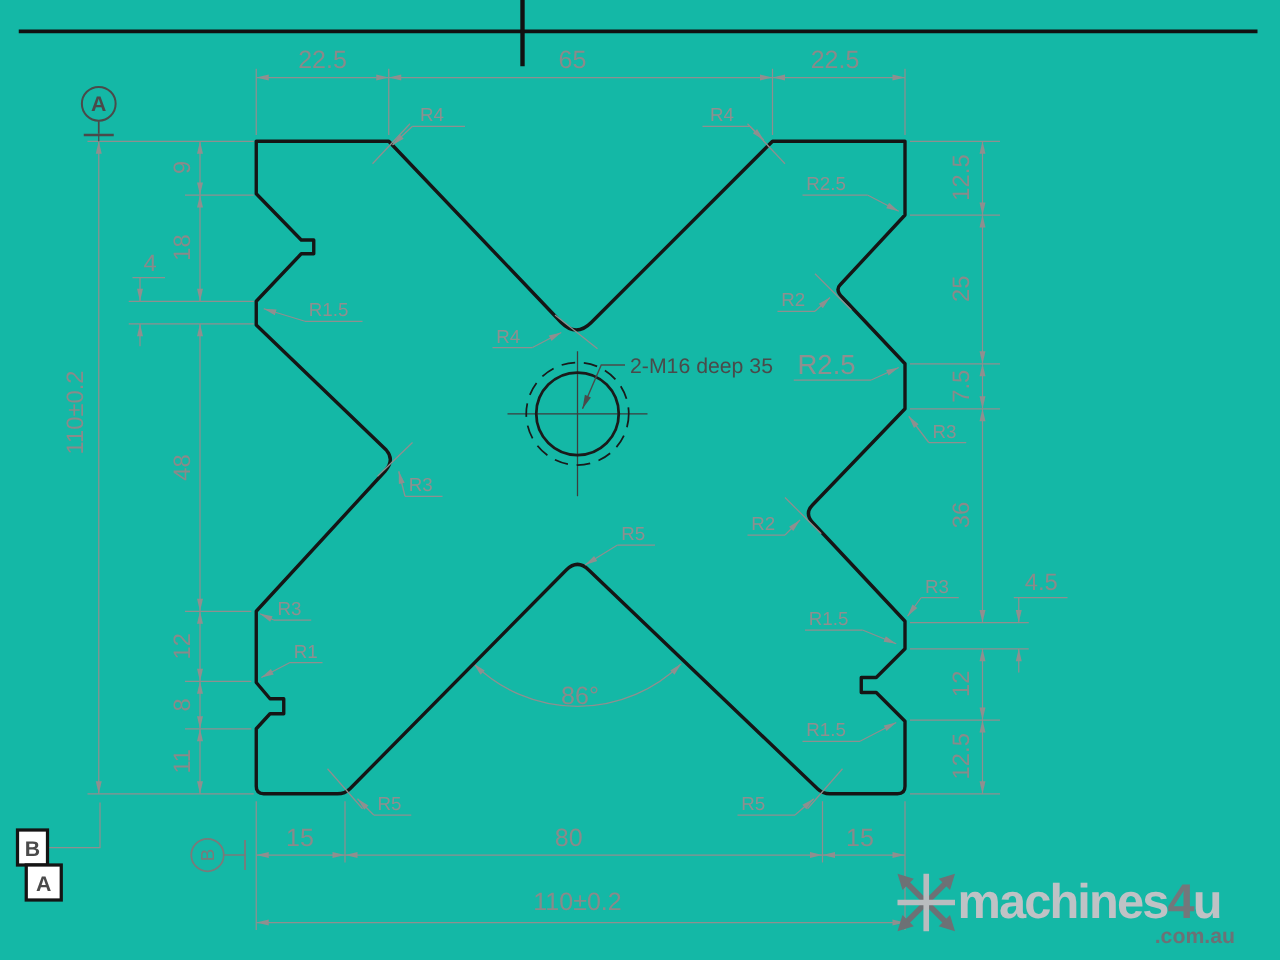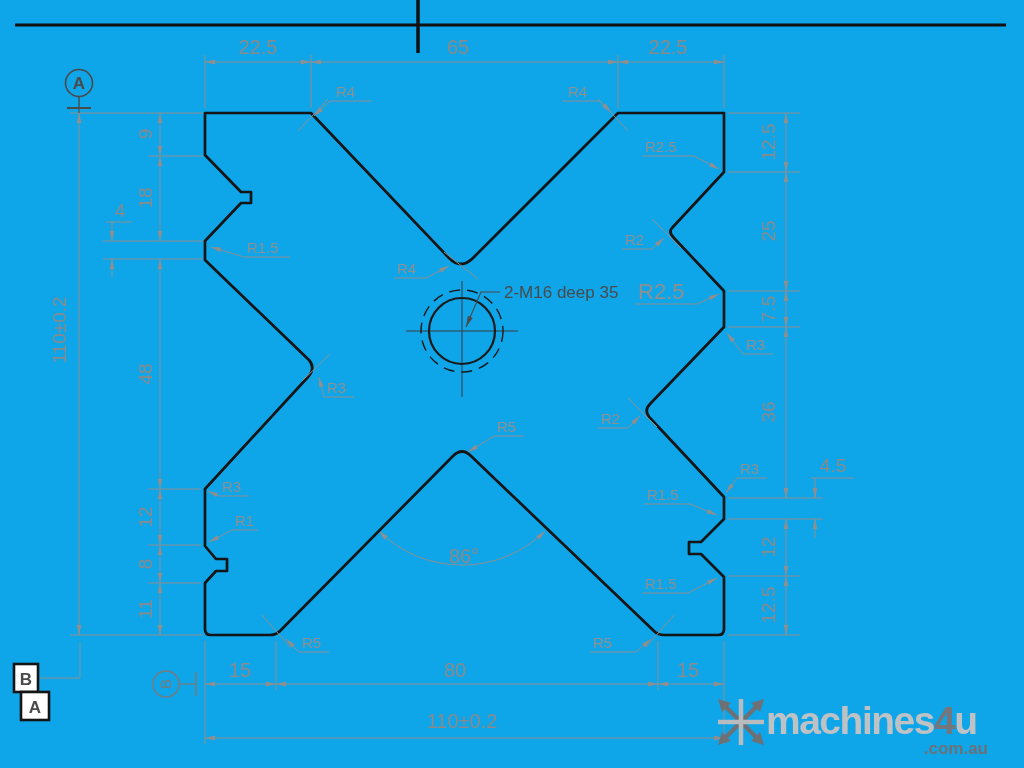--- a/index.html
+++ b/index.html
@@ -1,16 +1,16 @@
 <!DOCTYPE html>
 <html><head>
 <meta charset="utf-8">
 <style>
   html,body{margin:0;padding:0;background:#ffffff;}
-  #stage{position:relative;width:1024px;height:768px;background:#0ea5e9;overflow:hidden;
+  #stage{position:relative;width:1024px;height:768px;background:#14b8a6;overflow:hidden;
          font-family:"Liberation Sans", sans-serif;}
   svg{position:absolute;left:0;top:0;}
   text{font-family:"Liberation Sans", sans-serif;}
   .dim{fill:#8a8a8a;font-size:20px;}
   .dimS{fill:#8a8a8a;font-size:19px;}
   .rad{fill:#8f8f8f;font-size:15px;}
   .radBig{fill:#8f8f8f;font-size:22px;}
   .note{fill:#4a4a4a;font-size:17px;}
   .datum{fill:#4a4a4a;font-size:17px;font-weight:bold;}
 </style>

